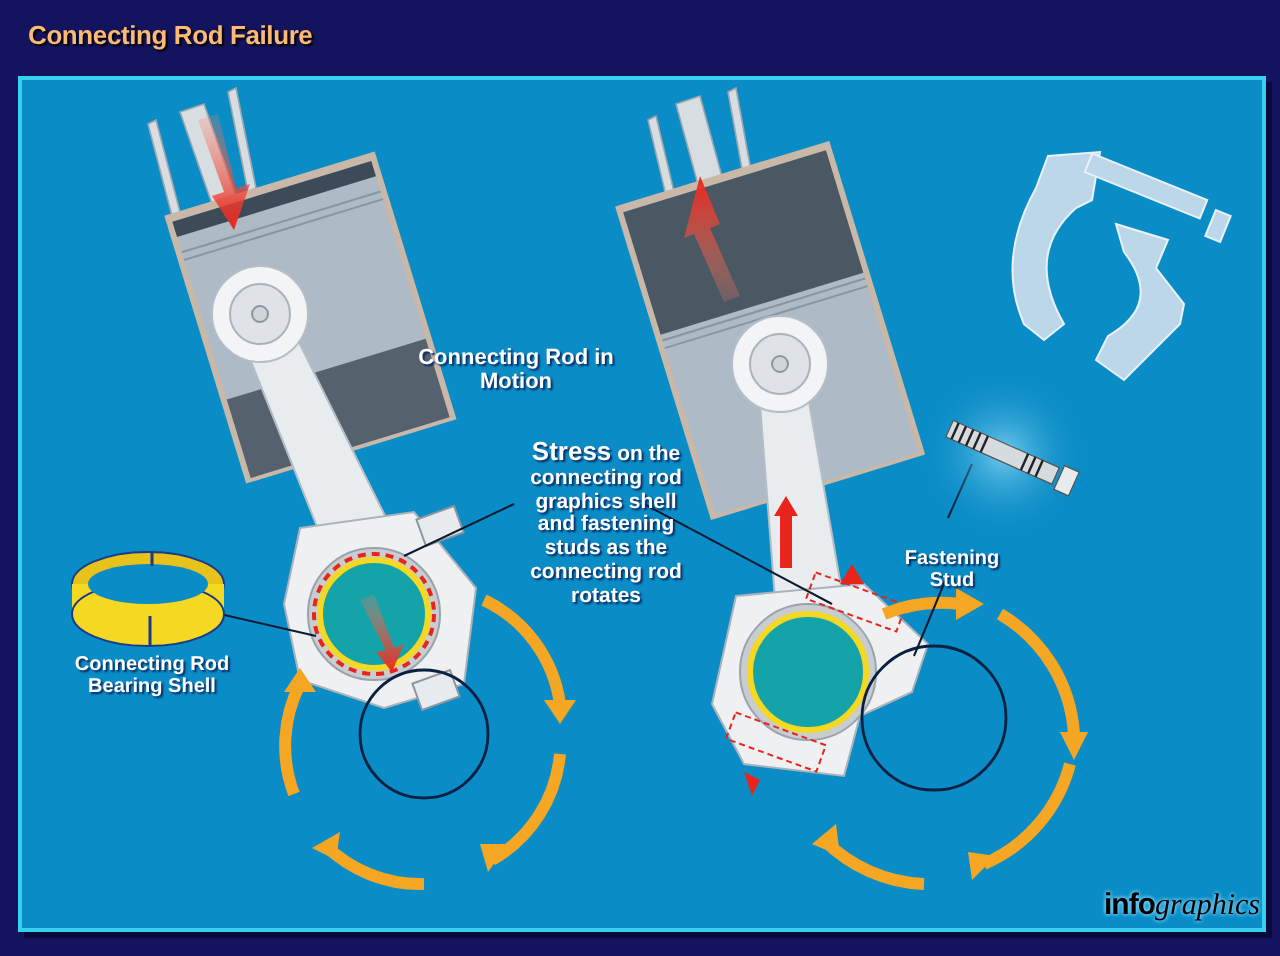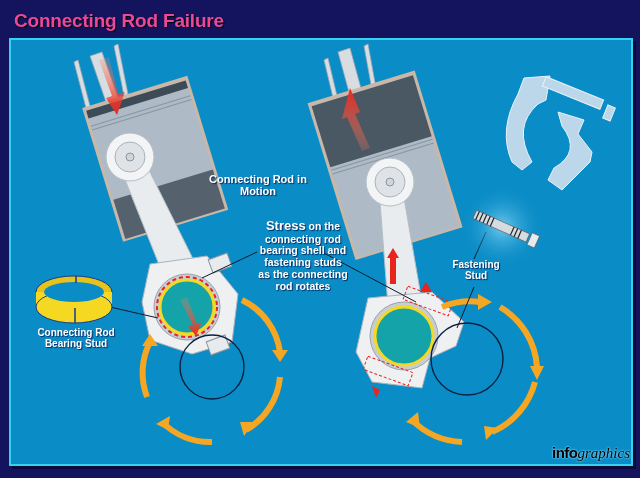--- a/index.html
+++ b/index.html
@@ -1,25 +1,25 @@
 <!DOCTYPE html>
 <html><head>
 <meta charset="utf-8">
 <style>
   html, body { margin:0; padding:0; }
   body { width:640px; height:478px; background:#14145e; position:relative; overflow:hidden; font-family:"Liberation Sans", sans-serif; }
-  .title { position:absolute; left:14px; top:10px; color:#ec4899; font-weight:bold; font-size:19px; letter-spacing:-0.2px; text-shadow:1px 1px 1px #000; }
+  .title { position:absolute; left:14px; top:10px; color:#fdba74; font-weight:bold; font-size:13px; letter-spacing:-0.2px; text-shadow:1px 1px 1px #000; }
   .panel { position:absolute; left:9px; top:38px; width:620px; height:424px; background:#0a8cc6; border:2px solid #38d0f0; box-shadow: 3px 3px 0 #0a0a3a; overflow:hidden; }
   svg.art { position:absolute; left:0; top:0; }
   .lbl { position:absolute; color:#fff; font-weight:bold; text-align:center; text-shadow:1px 1px 1px #0a2a60; line-height:1.12; }
   .lbl-motion { left:196px; top:173px; width:124px; font-size:11px; }
   .lbl-stress { left:258px; top:219px; width:90px; font-size:10.5px; }
   .lbl-stress .hl { color:#ffffff; font-size:13px; }
   .lbl-bearing { left:26px; top:327px; width:100px; font-size:10px; }
-  .lbl-stud { left:446px; top:259px; width:60px; font-size:10px;text-align:center; }
+  .lbl-stud { left:446px; top:274px; width:60px; font-size:10px;text-align:center; }
   .brand { position:absolute; left:552px; top:444px; font-size:15px; color:#000; text-shadow:0 0 2px #7fd8ff, 0 0 2px #7fd8ff; }
   .brand .b1 { font-weight:bold; font-family:"Liberation Sans", sans-serif; letter-spacing:-0.5px;text-align:center; }
   .brand .b2 { font-style:italic; font-family:"Liberation Serif", serif; }
 </style>
 </head>
 <body>
 
 <div class="title">Connecting Rod Failure</div>
 
 <div class="panel">
@@ -174,17 +174,17 @@
         <line x1="515" y1="220" x2="515" y2="229"></line>
           <line x1="519" y1="220" x2="519" y2="229"></line>
       </g>
       <rect x="530" y="218" width="8" height="13" fill="#e8ebee" stroke="#555" stroke-width="0.6"></rect>
     </g>
   </svg>
 
 </div>
 
 <div class="lbl lbl-motion">Connecting Rod in Motion</div>
-<div class="lbl lbl-stress"><span class="hl">Stress</span> <span>on the connecting rod bearing shell and fastening studs as the connecting rod rotates</span></div>
-<div class="lbl lbl-bearing">Connecting Rod Bearing Stud</div>
+<div class="lbl lbl-stress"><span class="hl">Stress</span> <span>on the connecting rod graphics shell and fastening studs as the connecting rod rotates</span></div>
+<div class="lbl lbl-bearing">Connecting Rod Bearing Shell</div>
 <div class="lbl lbl-stud">Fastening Stud</div>
 
 <div class="brand"><span class="b1">info</span><span class="b2">graphics</span></div>
 
 </body></html>

